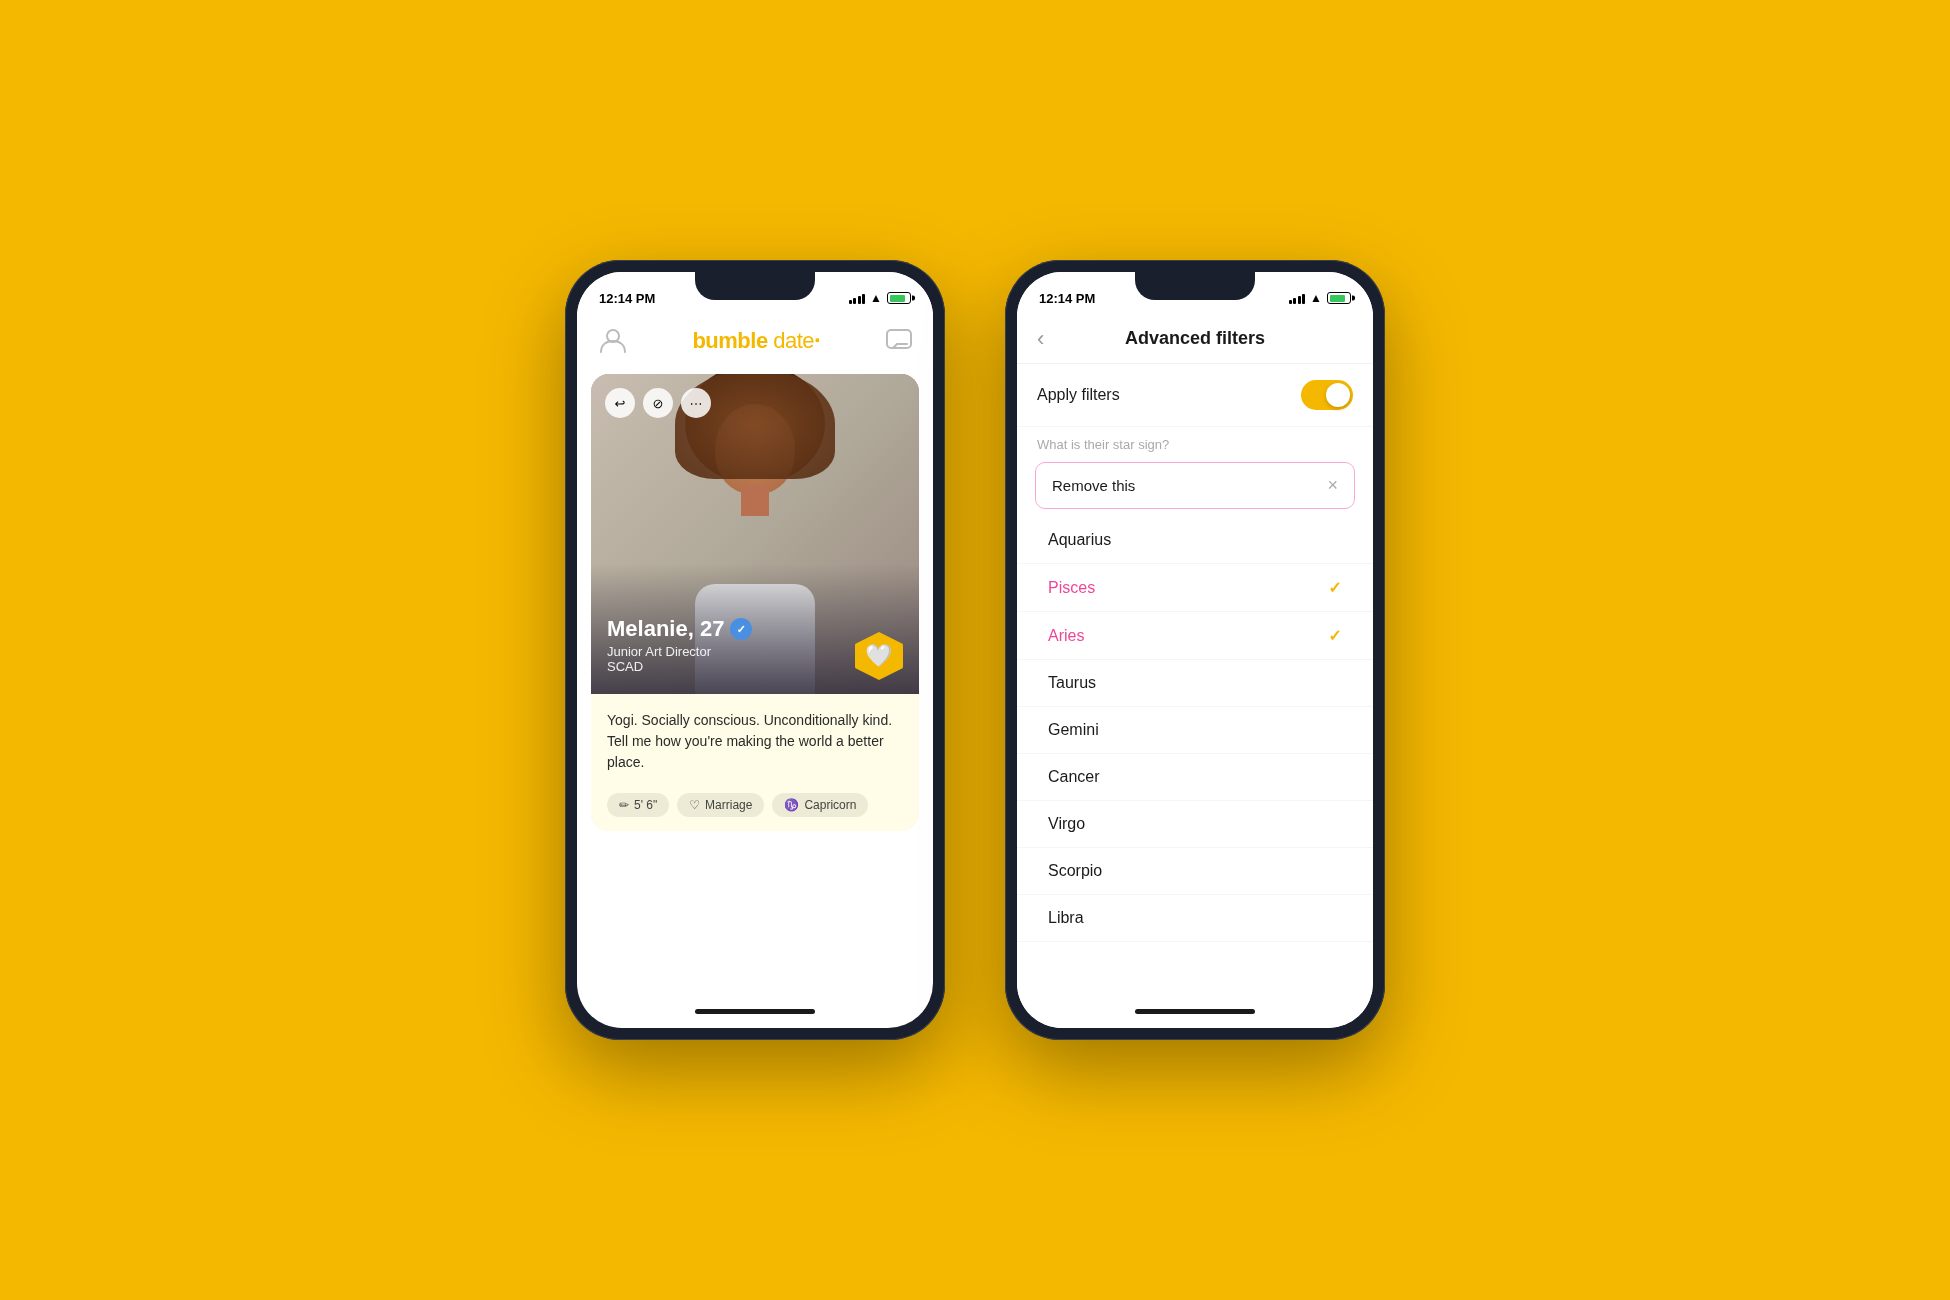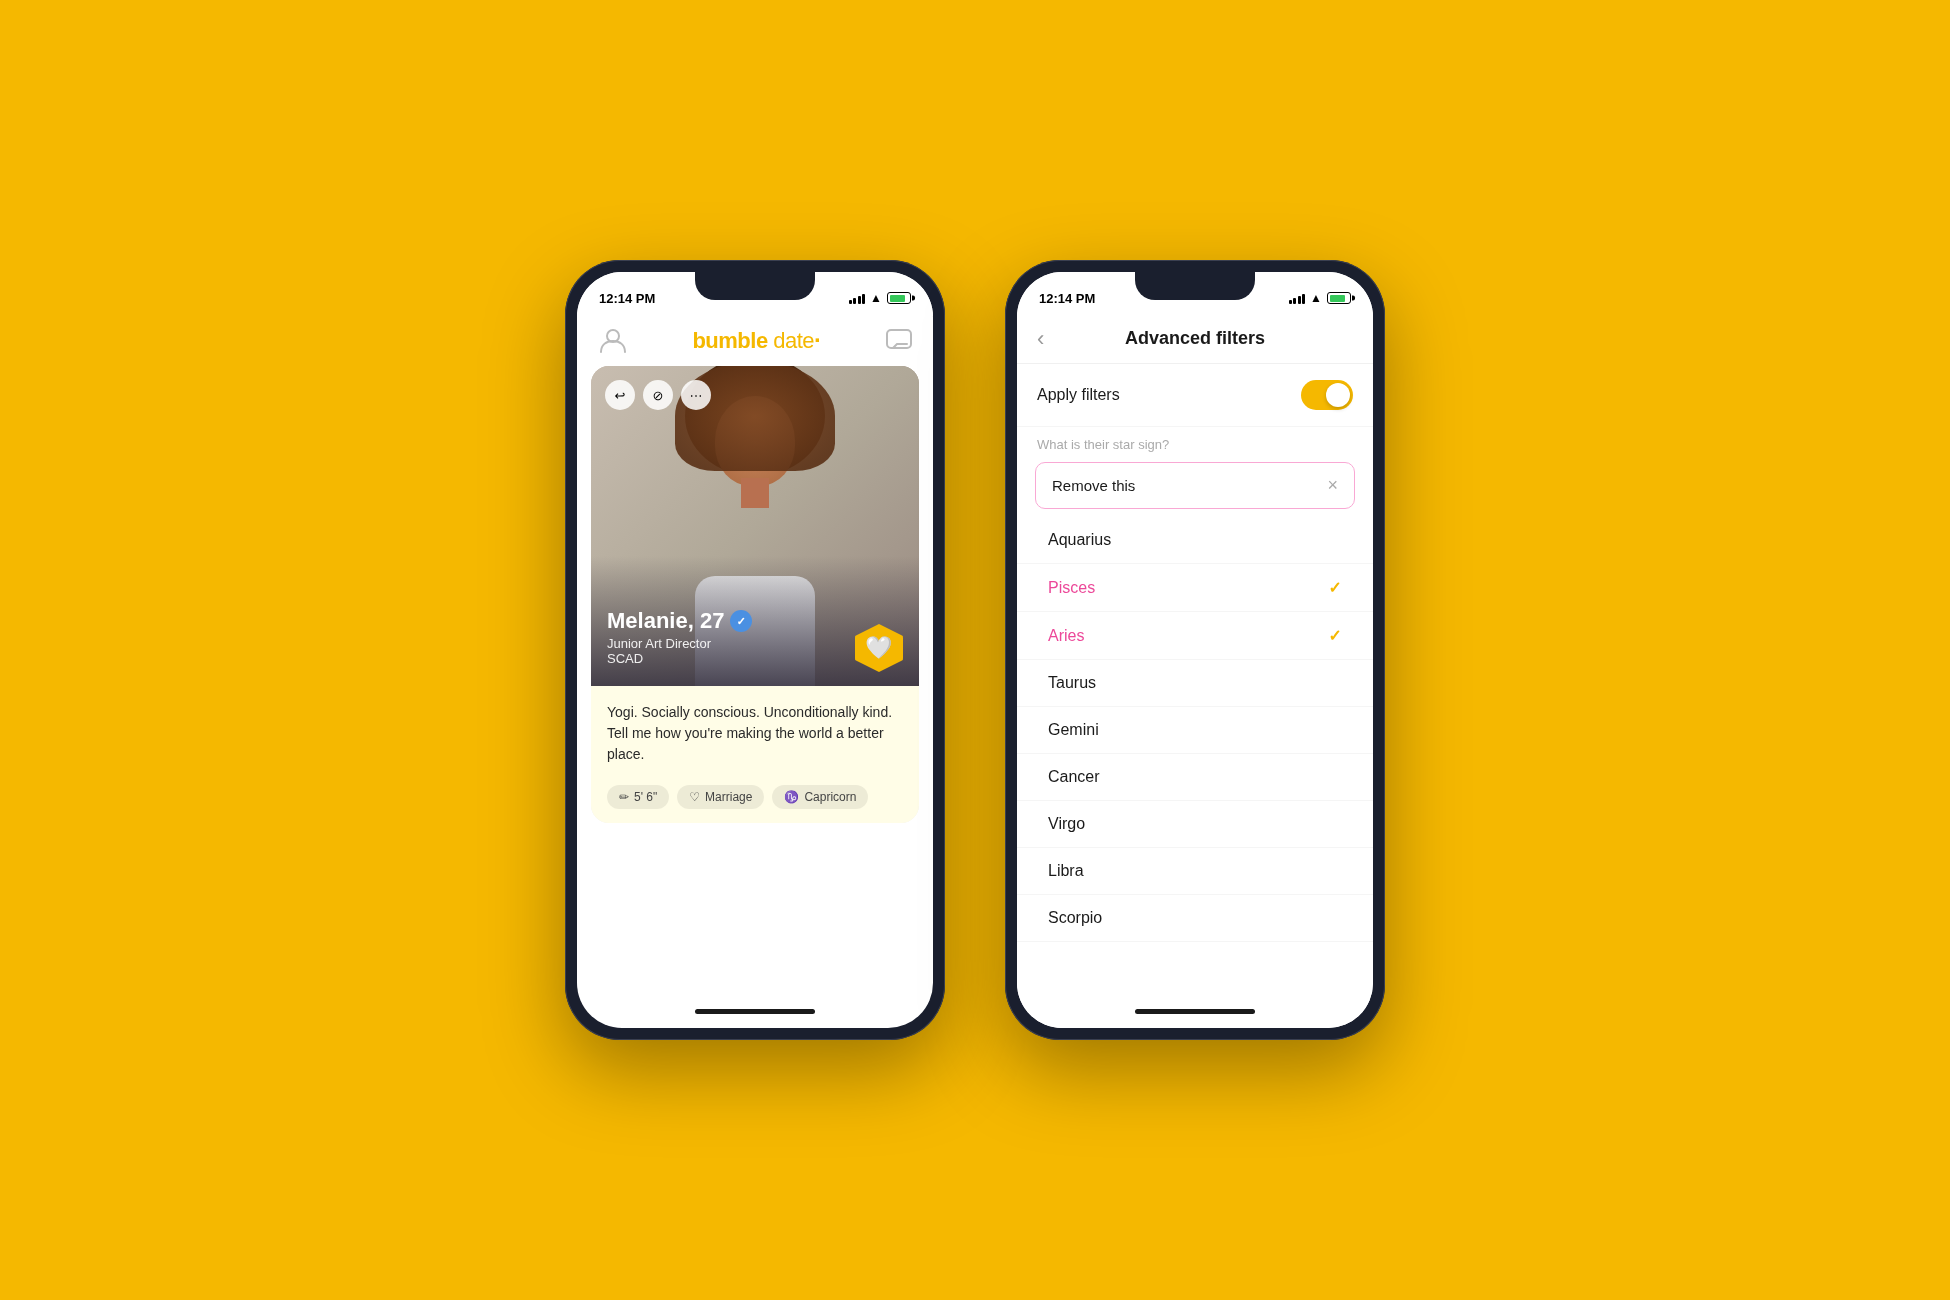--- a/index.html
+++ b/index.html
@@ -109,20 +109,21 @@
       border-radius: 1px;
       width: 80%;
     }
 
     
     .phone1-content {
       flex: 1;
       overflow: hidden;
       display: flex;
       flex-direction: column;
+      gap: 8px;
     }
     .app-header {
       display: flex;
       align-items: center;
       justify-content: space-between;
       padding: 8px 20px 10px;
       flex-shrink: 0;
     }
     .profile-icon {
       width: 32px;
@@ -568,25 +569,25 @@
           <div class="sign-item">
             <span class="sign-name">Cancer</span>
           </div>
 
 
           <div class="sign-item">
             <span class="sign-name">Virgo</span>
           </div>
 
           <div class="sign-item">
+            <span class="sign-name">Scorpio</span>
+          </div>
+
+          <div class="sign-item">
             <span class="sign-name">Libra</span>
-          </div>
-
-          <div class="sign-item">
-            <span class="sign-name">Scorpio</span>
           </div>
 
           <div class="sign-item" style="border-bottom:none;">
             
           </div>
         </div>
       </div>
       <div class="home-indicator">
         <div class="home-bar"></div>
       </div>

